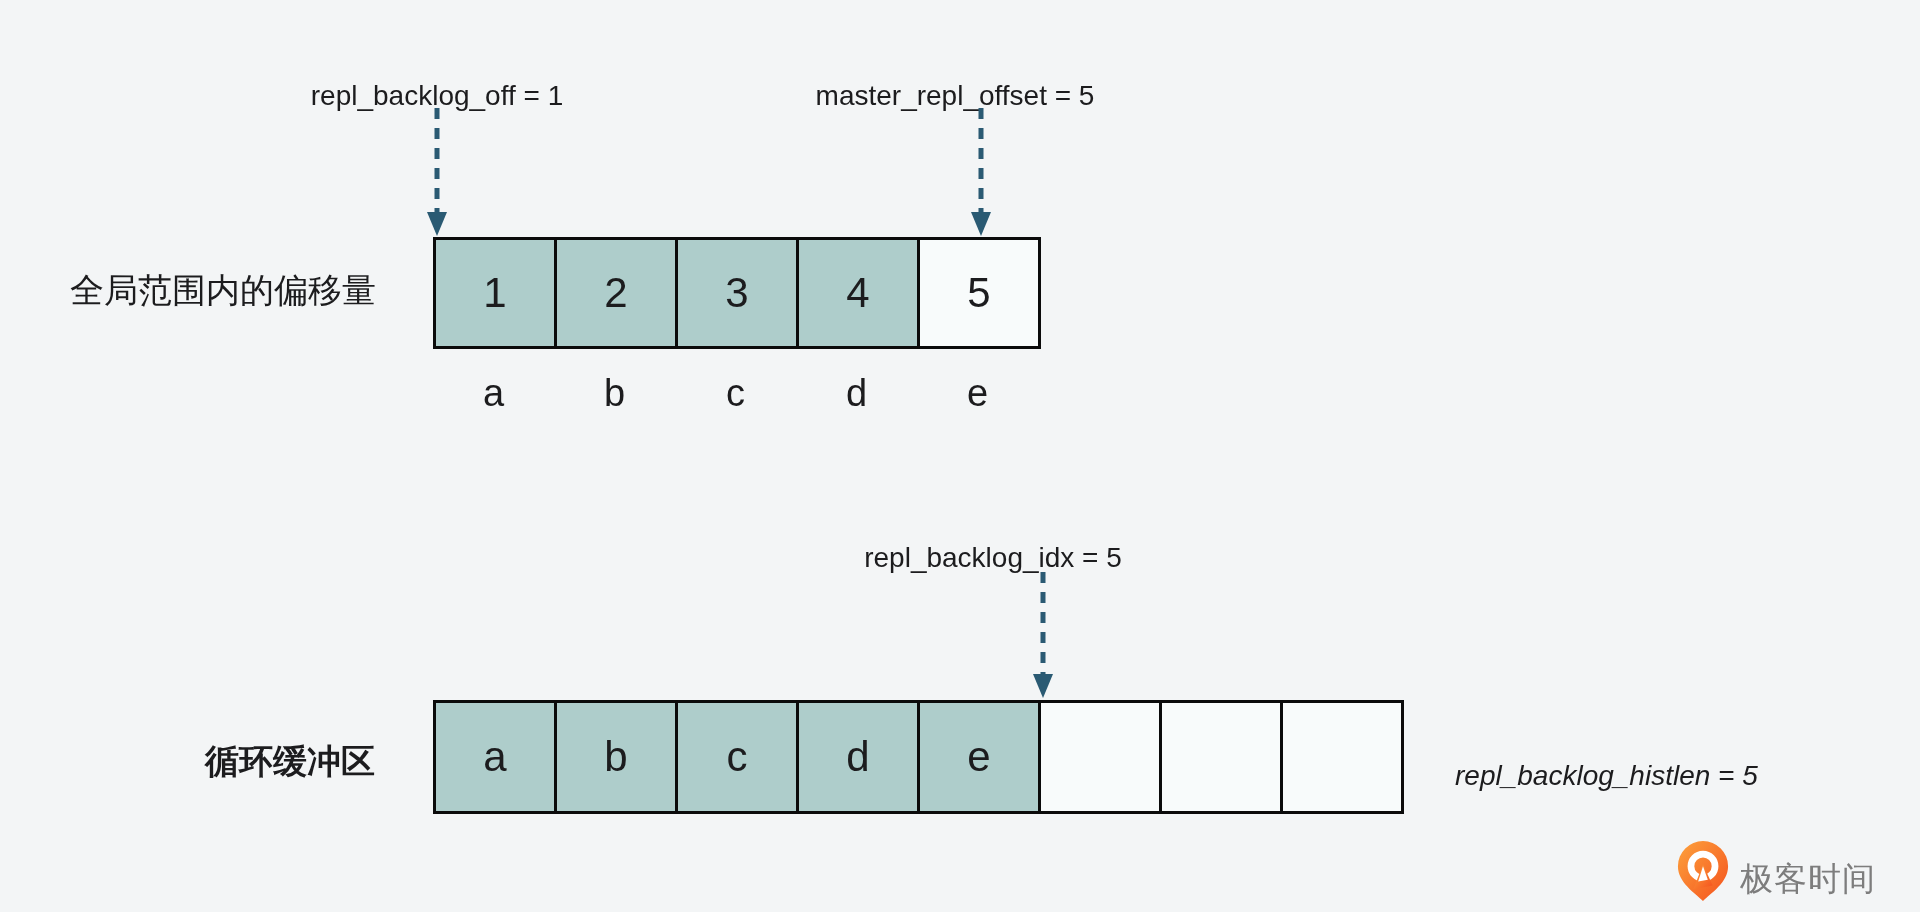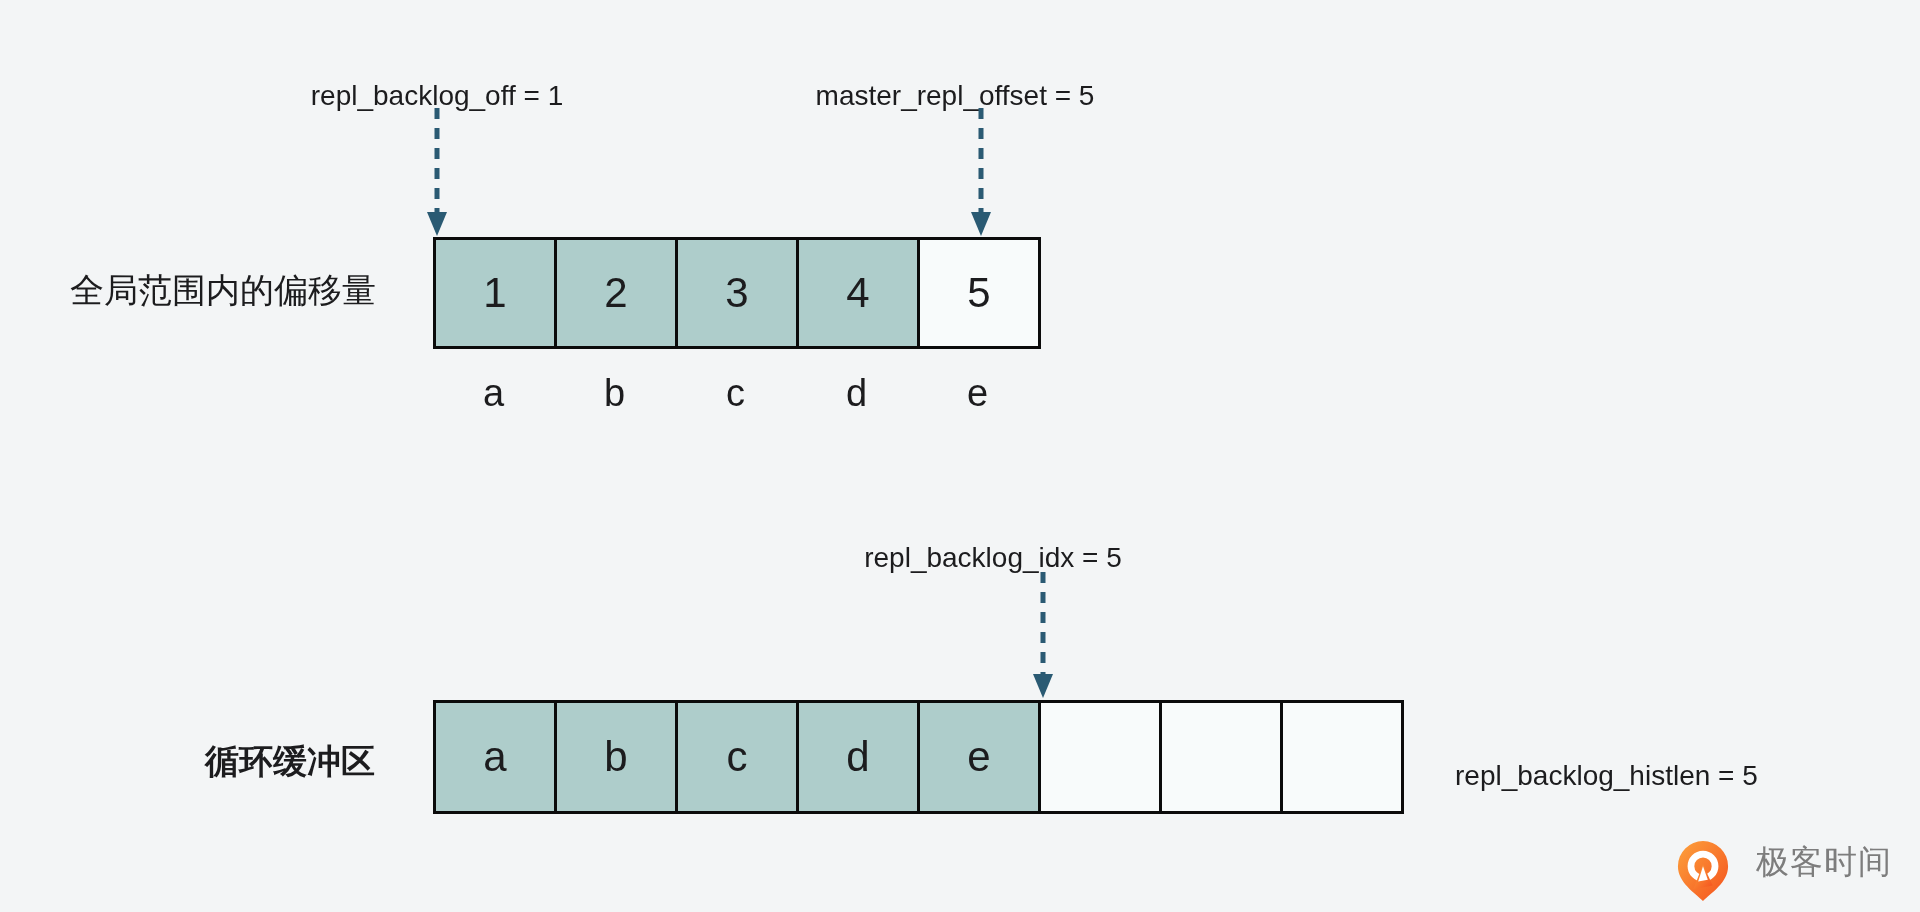--- a/index.html
+++ b/index.html
@@ -26,21 +26,21 @@
     position:absolute;
     font-size:28px;
     white-space:nowrap;
     color:var(--text);
     margin-top:20px;
   }
   .centered{transform:translateX(-50%);}
   #ann-off{left:437px;top:60px;}
   #ann-master{left:955px;top:60px;}
   #ann-idx{left:993px;top:522px;}
-  #ann-histlen{left:1455px;top:740px;}
+  #ann-histlen{left:1455px;top:740px;font-style:italic;}
 
   .arrow{position:absolute;}
   #arrow-off{left:425px;top:106px;}
   #arrow-master{left:969px;top:106px;}
   #arrow-idx{left:1031px;top:570px;}
 
   .row-label{position:absolute;font-size:34px;white-space:nowrap;}
   #row1-label{left:70px;top:268px;}
   #row2-label{left:205px;top:739px;font-weight:bold;}
 
@@ -59,21 +59,21 @@
   #row1-cells .cell{height:112px;}
   #row2-cells .cell{height:114px;}
   .filled{background:var(--filled-cell);}
   .empty{background:var(--empty-cell);}
 
   .letters{position:absolute;left:433px;top:372px;display:flex;}
   .letter{width:121px;text-align:center;font-size:38px;color:var(--text);}
 
   #logo{
     position:absolute;left:1676px;top:840px;
-    display:flex;align-items:flex-start;gap:26px;font-family:Liberation Serif, serif;
+    display:flex;align-items:flex-end;gap:10px;font-family:Liberation Serif, serif;
   }
   #logo-text{font-size:33px;color:var(--logo-text);letter-spacing:1px;}
 </style>
 </head>
 <body>
 
 <div class="ann centered" id="ann-off">repl_backlog_off = 1</div>
 <div class="ann centered" id="ann-master">master_repl_offset = 5</div>
 
 <svg class="arrow" id="arrow-off" width="24" height="130" viewBox="0 0 24 130">

